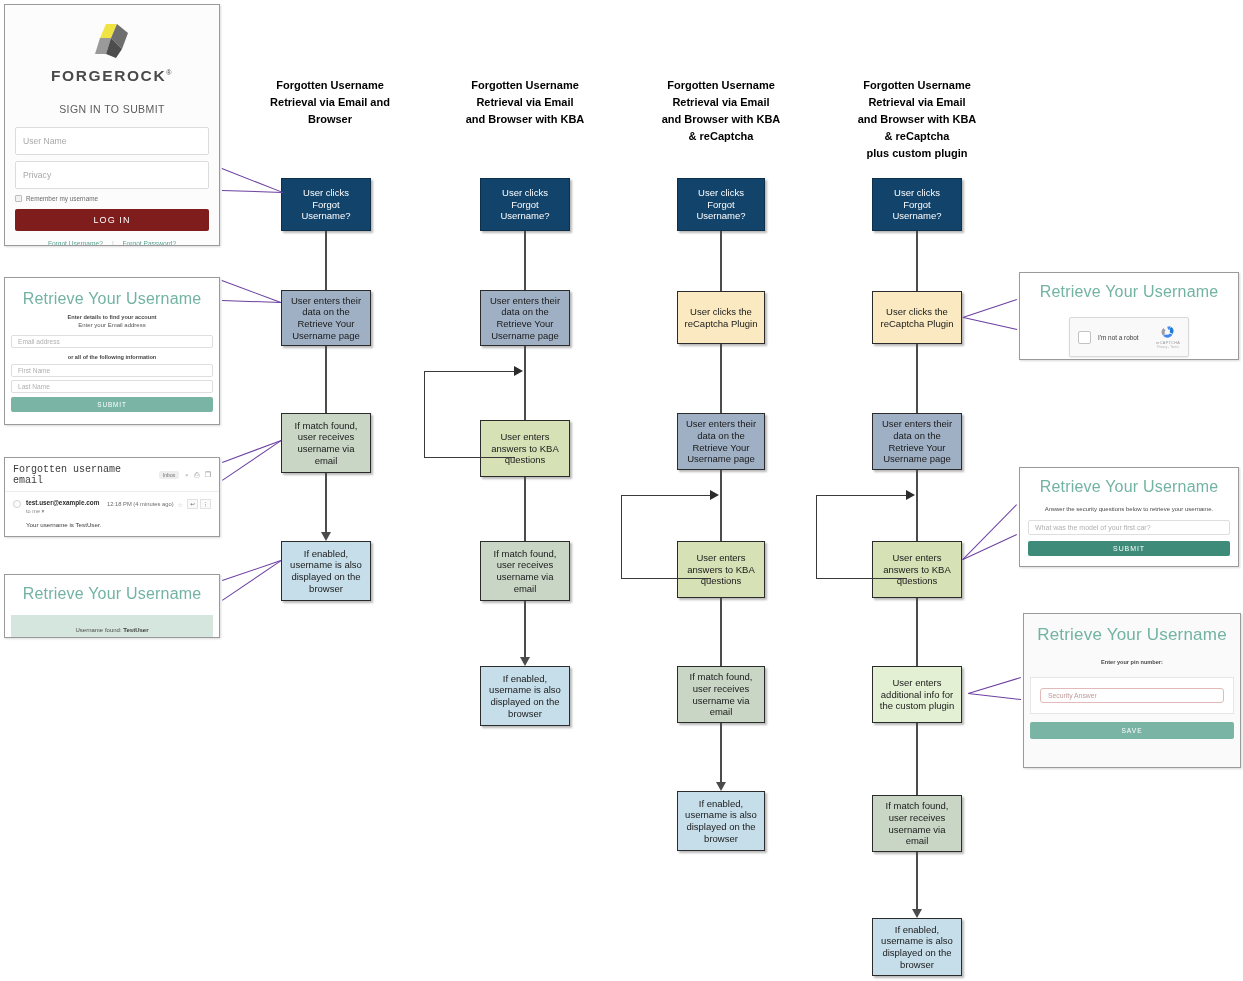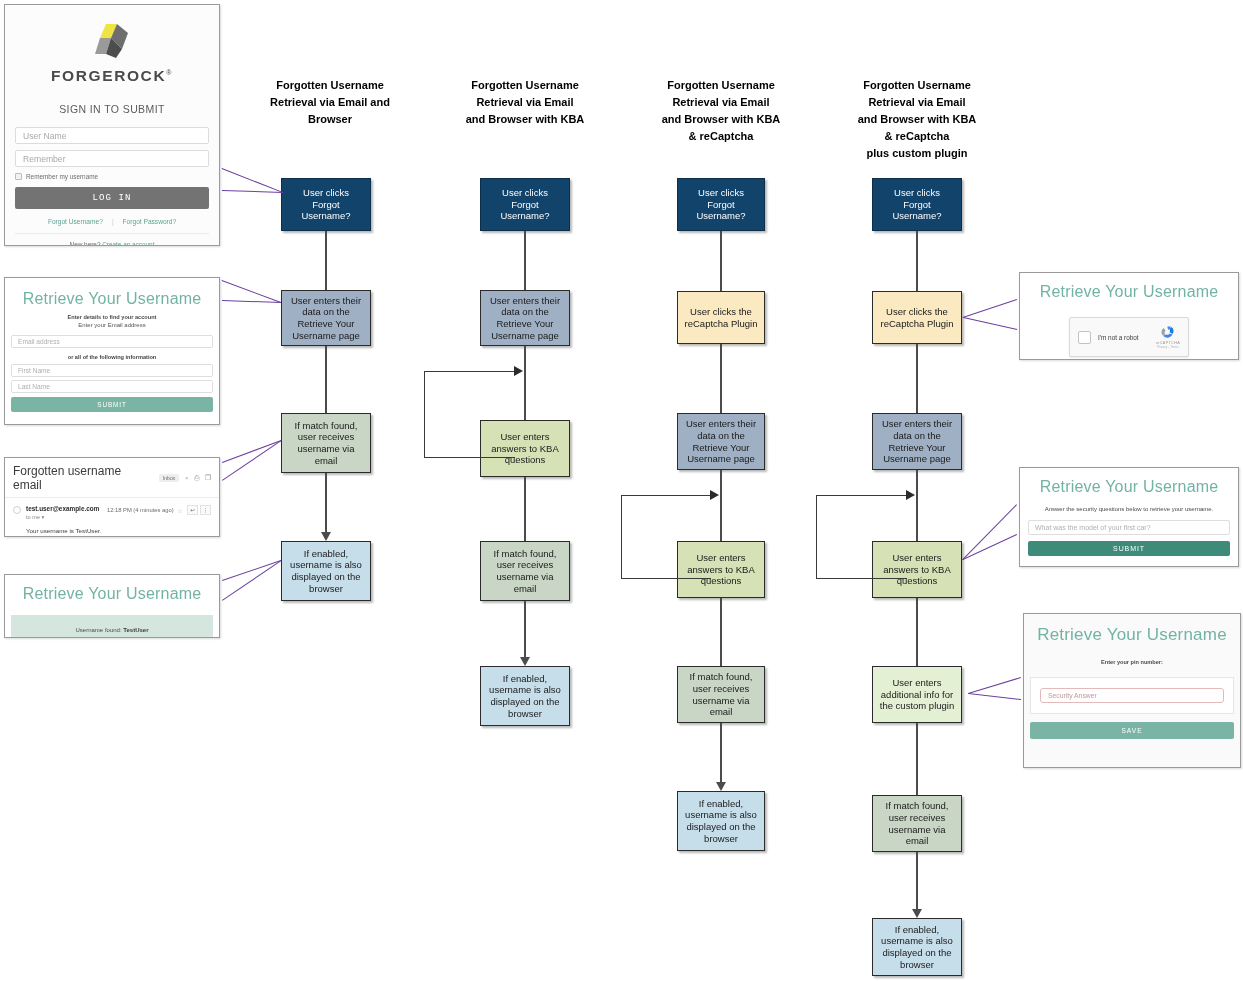--- a/index.html
+++ b/index.html
@@ -73,31 +73,31 @@
   .fr-word {
     font-size: 15.5px; font-weight: bold; letter-spacing: 1.6px;
     color: #4a4a4a; text-align:center; margin-top: 2px;
   }
   .fr-tm { font-size:7px; vertical-align: super; font-weight: normal; }
   .signin-title {
     text-align:center; font-size: 10.5px; color:#5b5b5b;
     letter-spacing: .4px; margin: 18px 0 12px;
   }
   .lfield {
-    border: 1px solid #dcdcdc; background:#fff; height: 17px;
+    border: 1px solid #dcdcdc; background:#fff; height: 28px;
     display:flex; align-items:center; padding: 0 7px;
     font-size: 8.6px; color:#a8a8a8; margin-bottom: 6px; border-radius:2px;
   }
   .remember { display:flex; align-items:center; gap:4px; margin: 5px 0 7px; }
   .remember .cb { width:7px; height:7px; border:1px solid #bdbdbd; background:#f2f2f2; border-radius:1px; }
   .remember span { font-size: 6.4px; color:#6d6d6d; }
   .login-btn {
-    background:#737373; color:#fff; text-align:center;
+    background:#7f1d1d; color:#fff; text-align:center;
     font-size: 9px; letter-spacing: 1.1px; padding: 6px 0;
-    border-radius: 2px; font-weight: 400; font-family: Liberation Mono, monospace;
+    border-radius: 2px; font-weight: 400;
   }
   .login-links {
     display:flex; align-items:center; justify-content:center; gap:9px;
     font-size: 6.6px; color:#5aa392; padding: 9px 0 8px;
     border-bottom: 1px solid #ececec;
   }
   .login-links .sep { color:#c9c9c9; }
   .login-foot { text-align:center; font-size:6.4px; color:#6d6d6d; padding: 7px 0 4px; }
   .login-foot a { color:#5aa392; text-decoration:none; }
 
@@ -123,21 +123,21 @@
     background:#d4e6dd; text-align:center; font-size:6px; color:#4c4c4c;
     padding: 12px 0; margin: 6px 0 0;
   }
   .found-band b { color:#3b3b3b; }
 
   
   .gm-head {
     display:flex; align-items:center; gap:6px;
     padding: 6px 8px 5px; border-bottom:1px solid #ececec;
   }
-  .gm-subj { font-size:12px; color:#3b3b3b; }
+  .gm-subj { font-size:10px; color:#3b3b3b;font-family:Liberation Mono, monospace; }
   .gm-chip {
     font-size:5px; color:#6d6d6d; background:#eee;
     padding:1px 4px; border-radius:2px;
   }
   .gm-x { font-size:5px; color:#9a9a9a; }
   .gm-icons { margin-left:auto; display:flex; gap:5px; color:#8c8c8c; font-size:7px; }
   .gm-body { padding: 7px 8px 9px; }
   .gm-row { display:flex; align-items:flex-start; gap:5px; }
   .gm-av {
     width:8px; height:8px; border:1px solid #cfcfcf; border-radius:50%;
@@ -213,21 +213,21 @@
         </div>
         <div class="fr-word">
           <span>FORGEROCK</span><span class="fr-tm">®</span>
         </div>
       </div>
       <div class="signin-title">SIGN IN TO SUBMIT</div>
       <div class="lfield">
         <span>User Name</span>
       </div>
       <div class="lfield">
-        <span>Remember</span>
+        <span>Privacy</span>
       </div>
       <div class="remember">
         <div class="cb"></div>
         <span>Remember my username</span>
       </div>
       <div class="login-btn">LOG IN</div>
       <div class="login-links">
         <span>Forgot Username?</span>
         <span class="sep">|</span>
         <span>Forgot Password?</span>

